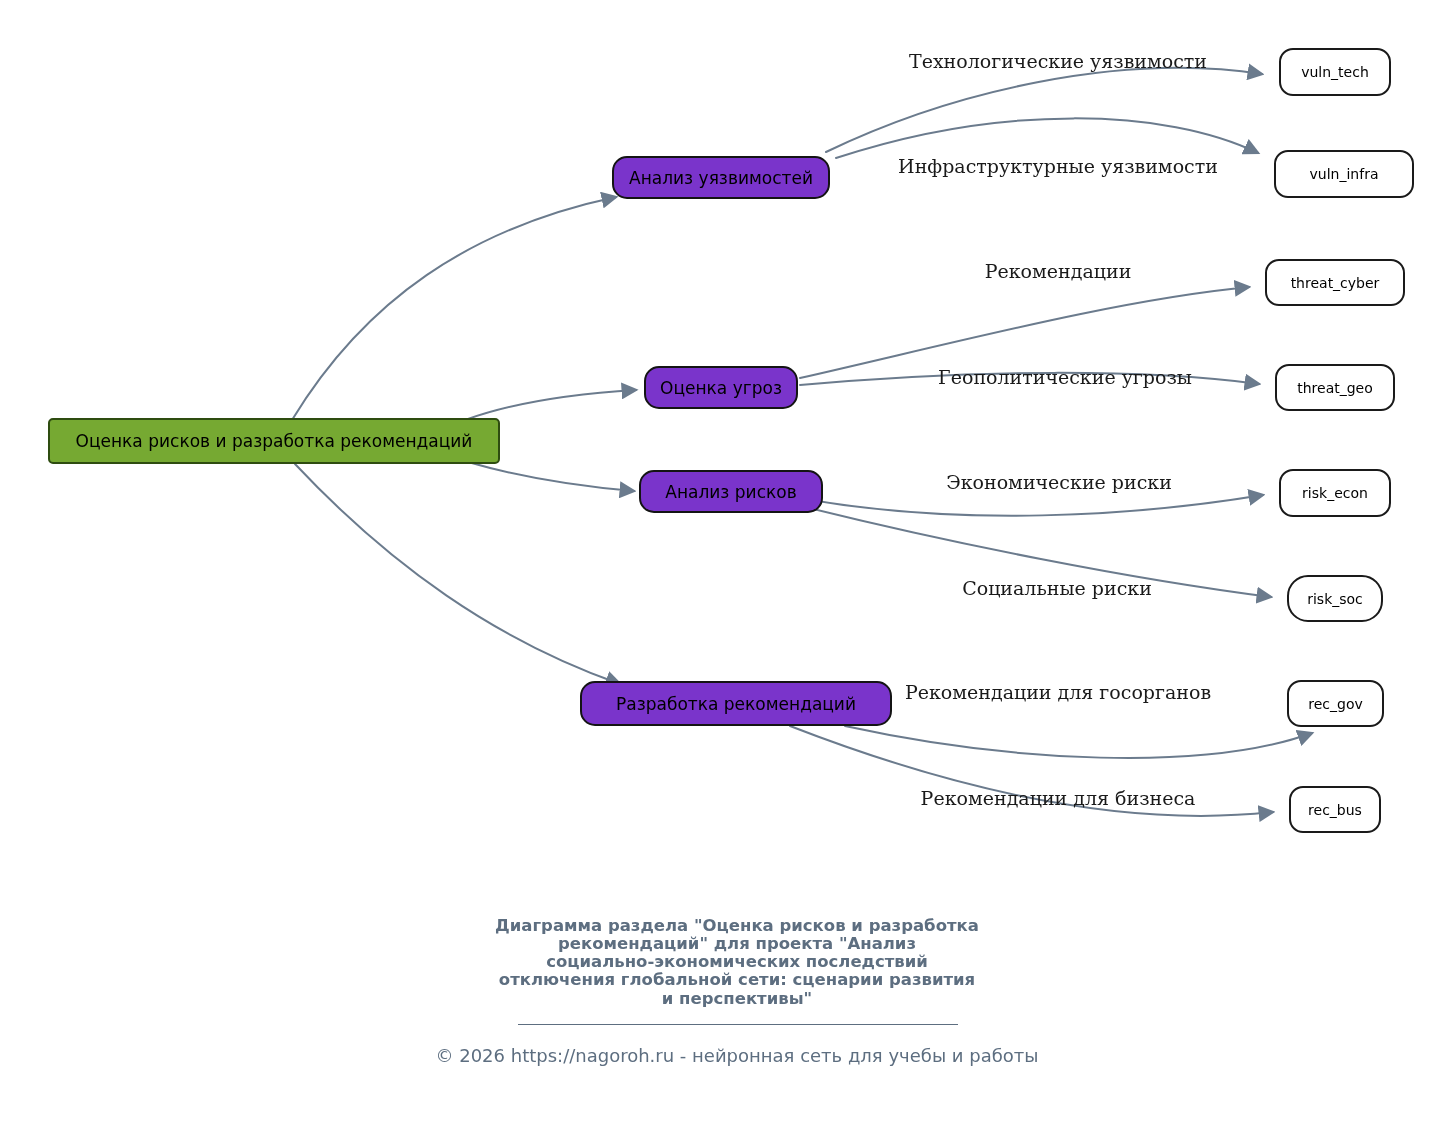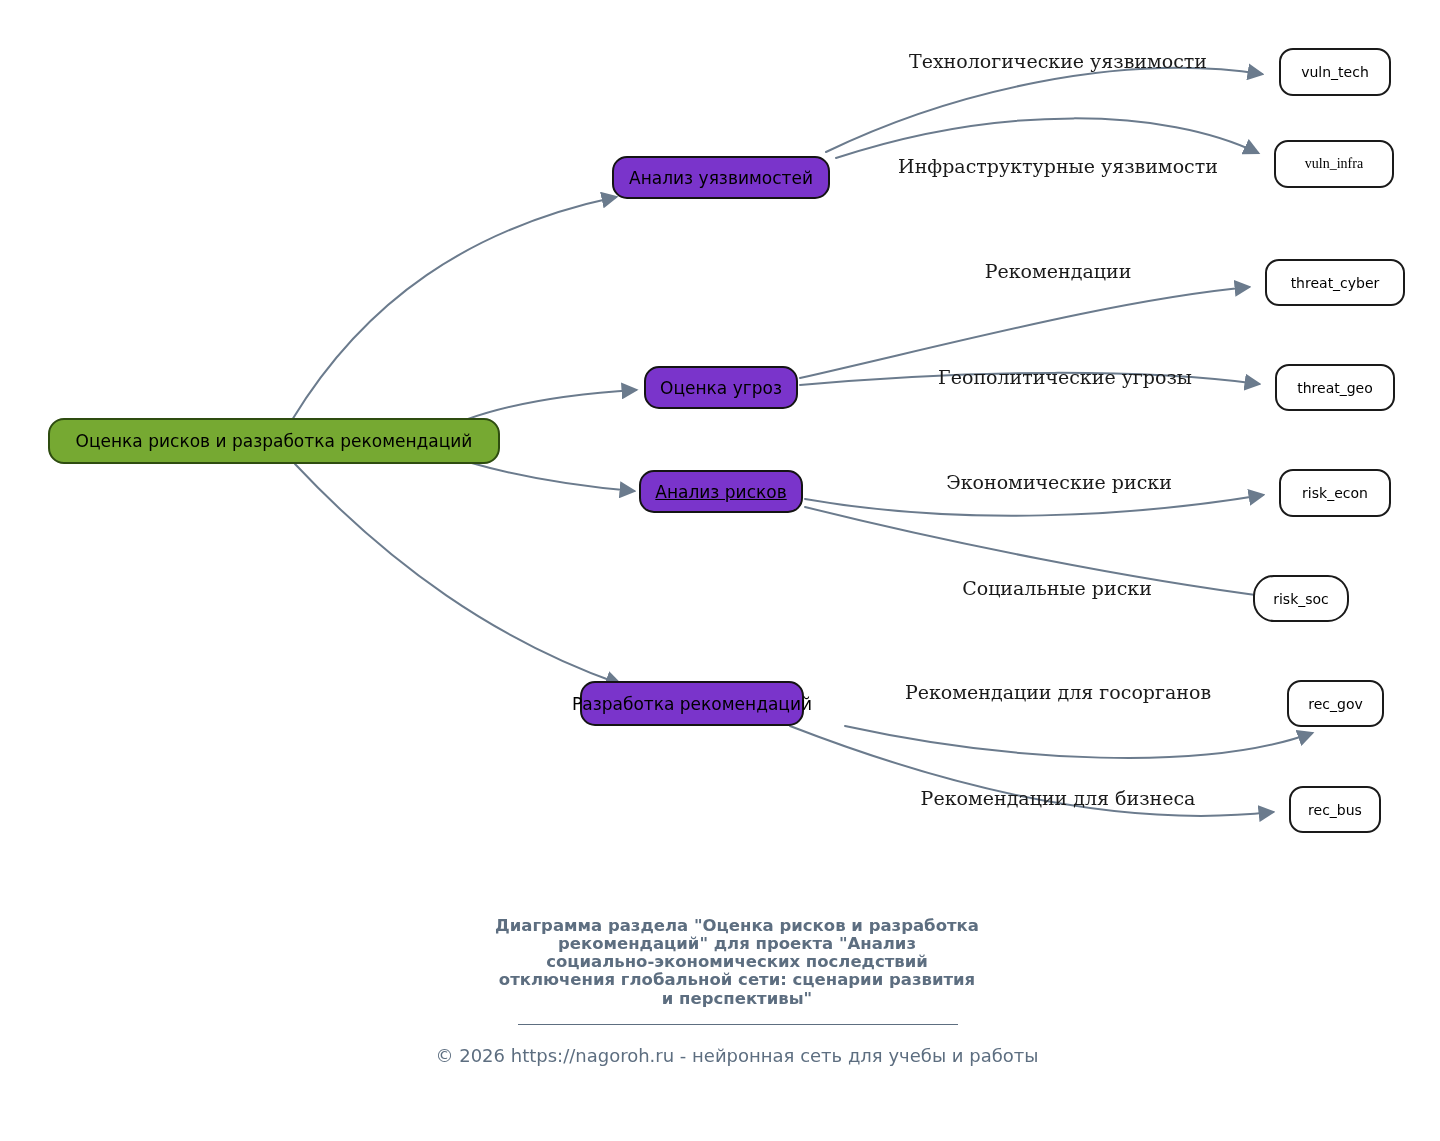--- a/index.html
+++ b/index.html
@@ -22,21 +22,21 @@
   .node {
     position: absolute;
     display: flex; align-items: center; justify-content: center;
     box-sizing: border-box;
     color: var(--node-text, #000);
     white-space: nowrap;
   }
   .node.root {
     background: var(--root-fill, #76A932);
     border: 2px solid var(--root-border, #2E4C10);
-    border-radius: 16px;
+    border-radius: 5px;
     font-size: 17px;
   }
   .node.branch {
     background: var(--branch-fill, #7A34CB);
     border: 2px solid var(--branch-border, #141414);
     border-radius: 15px;
     font-size: 17px;
   }
   .node.leaf {
     background: var(--leaf-fill, #ffffff);
@@ -104,29 +104,29 @@
       <path d="M 805,507 C 950,543 1130,579 1271,597" marker-end="url(#arrow)"></path>
       <path d="M 845,726 C 1010,762 1205,772 1312,733" marker-end="url(#arrow)"></path>
       <path d="M 790,726 C 950,788 1120,829 1273,812" marker-end="url(#arrow)"></path>
     </g>
   </svg>
 
   <div class="node root" style="left:48px; top:418px; width:452px; height:46px;">Оценка рисков и разработка рекомендаций</div>
 
   <div class="node branch" style="left:612px; top:156px; width:218px; height:43px;">Анализ уязвимостей</div>
   <div class="node branch" style="left:644px; top:366px; width:154px; height:43px;">Оценка угроз</div>
-  <div class="node branch" style="left:639px; top:470px; width:164px; height:43px;text-decoration:underline;">Анализ рисков</div>
-  <div class="node branch" style="left:580px; top:681px; width:224px; height:45px;">Разработка рекомендаций</div>
+  <div class="node branch" style="left:639px; top:470px; width:184px; height:43px;">Анализ рисков</div>
+  <div class="node branch" style="left:580px; top:681px; width:312px; height:45px;">Разработка рекомендаций</div>
 
   <div class="node leaf" style="left:1267px; top:48px; width:112px; height:48px;">vuln_tech</div>
-  <div class="node leaf" style="left:1262px; top:140px; width:120px; height:48px;font-family:Liberation Serif, serif;">vuln_infra</div>
+  <div class="node leaf" style="left:1262px; top:150px; width:140px; height:48px;">vuln_infra</div>
   <div class="node leaf" style="left:1253px; top:259px; width:140px; height:47px;">threat_cyber</div>
   <div class="node leaf" style="left:1263px; top:364px; width:120px; height:47px;">threat_geo</div>
   <div class="node leaf" style="left:1267px; top:469px; width:112px; height:48px;">risk_econ</div>
-  <div class="node leaf" style="left:1241px; top:575px; width:96px; height:47px;border-radius:21px;">risk_soc</div>
+  <div class="node leaf" style="left:1275px; top:575px; width:96px; height:47px;border-radius:21px;">risk_soc</div>
   <div class="node leaf" style="left:1275px; top:680px; width:97px; height:47px;">rec_gov</div>
   <div class="node leaf" style="left:1277px; top:786px; width:92px; height:47px;">rec_bus</div>
 
   <div class="edge-label" style="left:1058px; top:61px;">Технологические уязвимости</div>
   <div class="edge-label" style="left:1058px; top:166px;">Инфраструктурные уязвимости</div>
   <div class="edge-label" style="left:1058px; top:271px;">Рекомендации</div>
   <div class="edge-label" style="left:1065px; top:377px;">Геополитические угрозы</div>
   <div class="edge-label" style="left:1059px; top:482px;">Экономические риски</div>
   <div class="edge-label" style="left:1057px; top:588px;">Социальные риски</div>
   <div class="edge-label" style="left:1058px; top:692px;">Рекомендации для госорганов</div>

